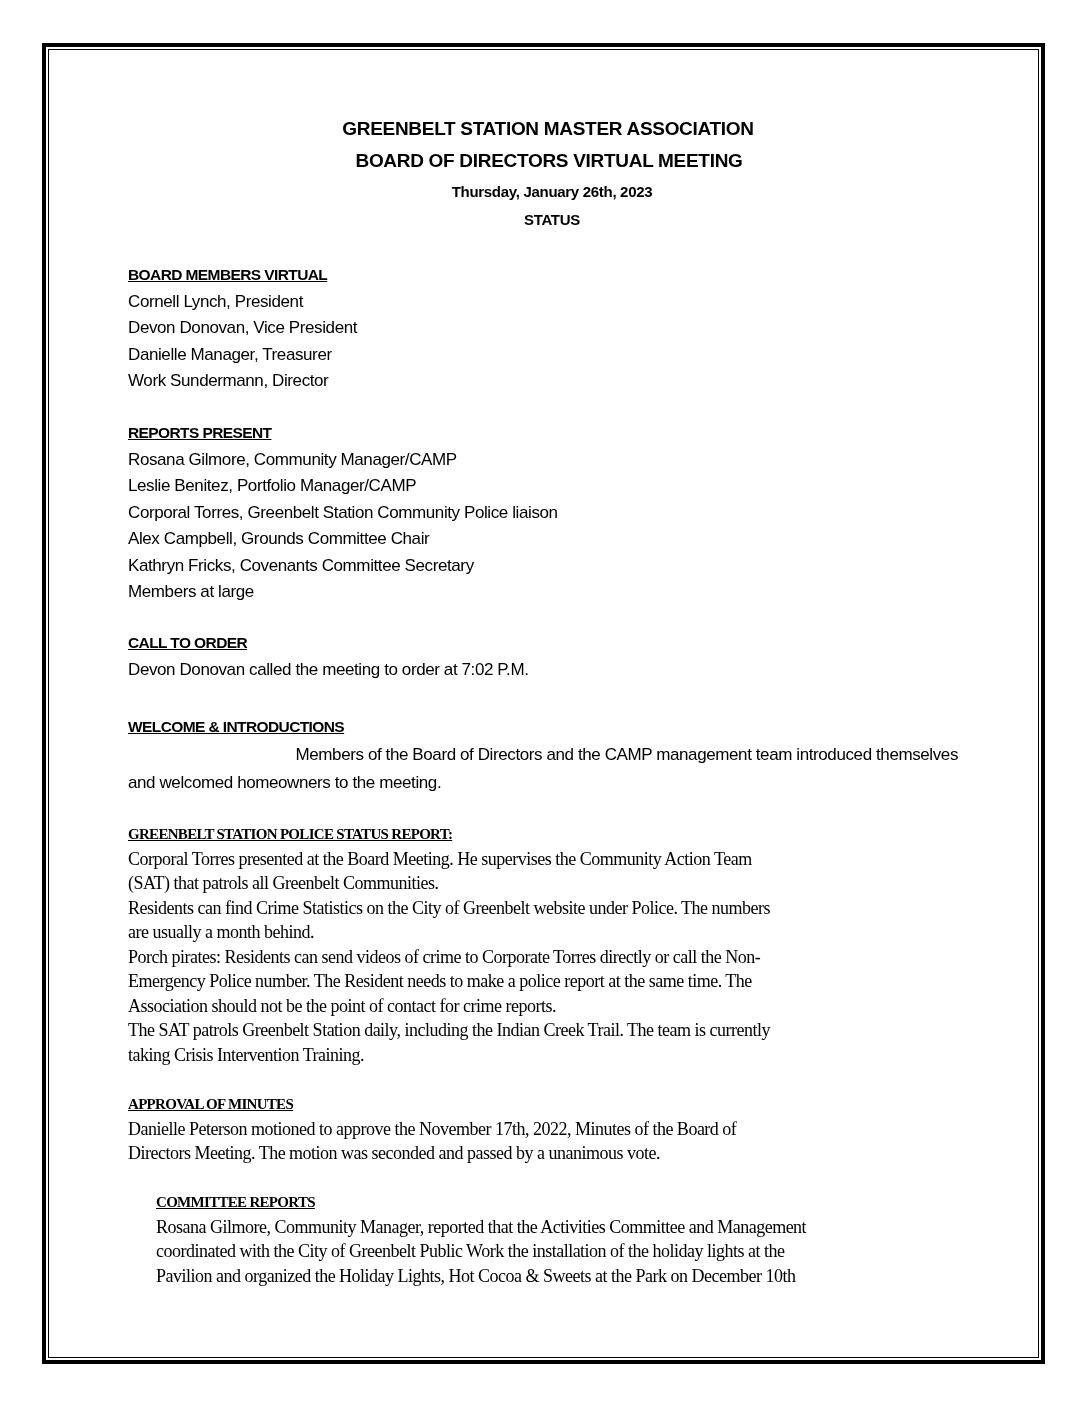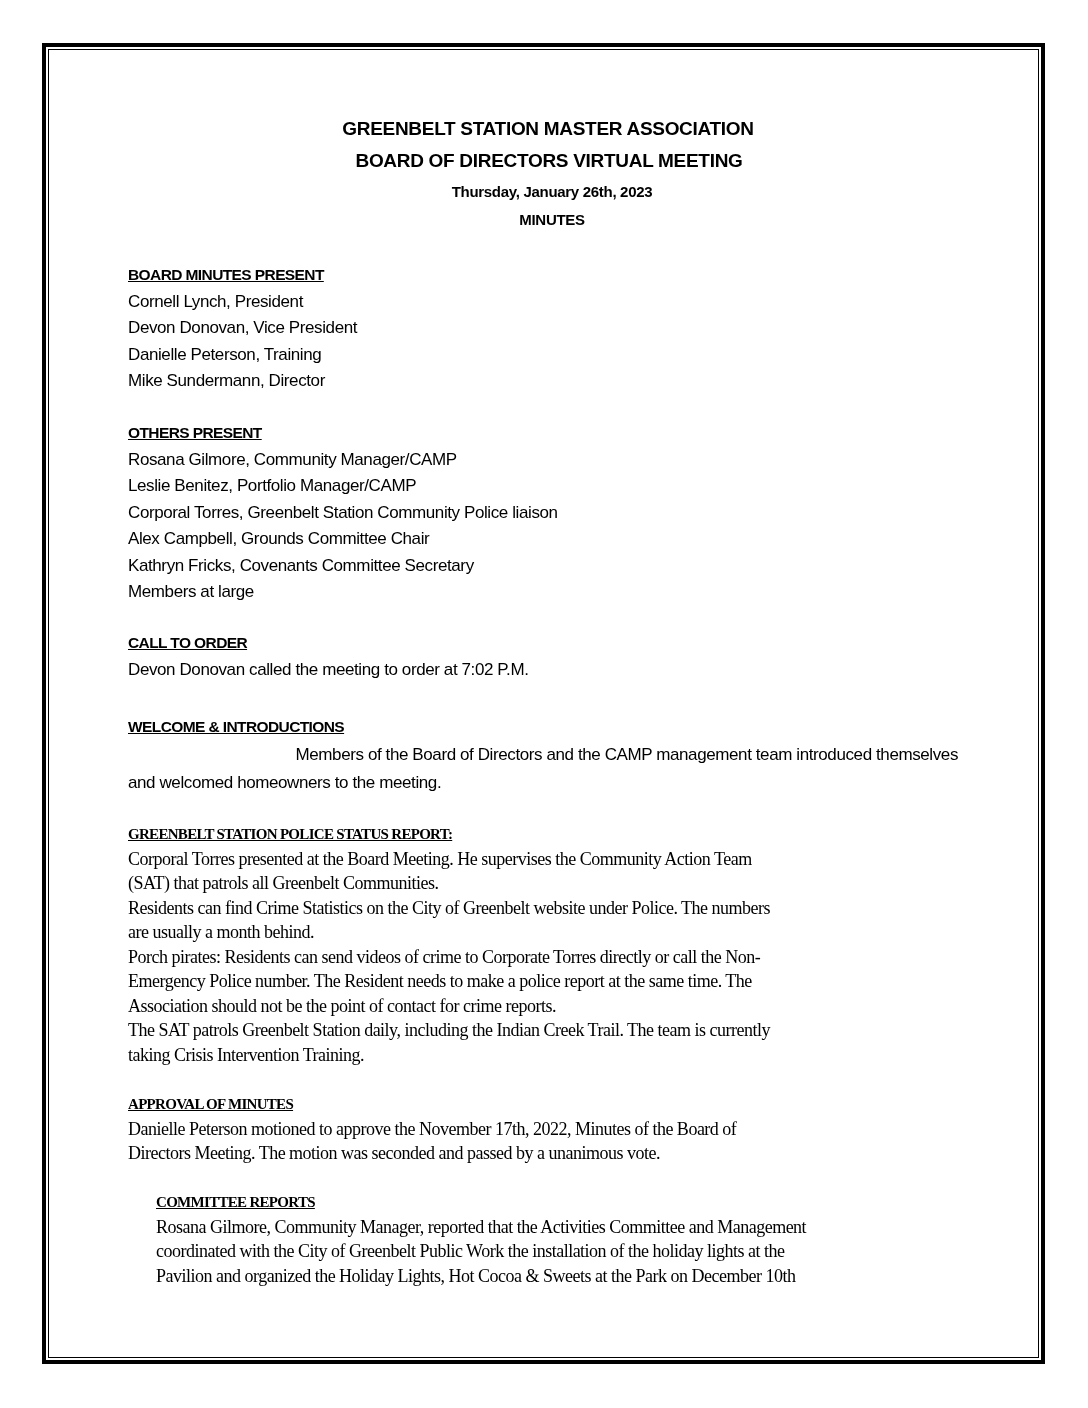--- a/index.html
+++ b/index.html
@@ -81,32 +81,32 @@
     .line { display: block; white-space: nowrap; }
   </style>
 </head>
 <body>
 
 <div class="page-border"></div>
 
 <div class="header h-line1">GREENBELT STATION MASTER ASSOCIATION</div>
 <div class="header h-line2">BOARD OF DIRECTORS VIRTUAL MEETING</div>
 <div class="header h-line3">Thursday, January 26th, 2023</div>
-<div class="header h-line4">MINUTES</div>
+<div class="header h-line4">STATUS</div>
 
 <div class="section sans" style="top:262px;">
-  <span class="line sec-title">BOARD MINUTES PRESENT</span>
+  <span class="line sec-title">BOARD MEMBERS VIRTUAL</span>
   <span class="line">Cornell Lynch, President</span>
   <span class="line">Devon Donovan, Vice President</span>
-  <span class="line">Danielle Peterson, Training</span>
-  <span class="line">Mike Sundermann, Director</span>
+  <span class="line">Danielle Manager, Treasurer</span>
+  <span class="line">Work Sundermann, Director</span>
 </div>
 
 <div class="section sans" style="top:420px;">
-  <span class="line sec-title">OTHERS PRESENT</span>
+  <span class="line sec-title">REPORTS PRESENT</span>
   <span class="line">Rosana Gilmore, Community Manager/CAMP</span>
   <span class="line">Leslie Benitez, Portfolio Manager/CAMP</span>
   <span class="line">Corporal Torres, Greenbelt Station Community Police liaison</span>
   <span class="line">Alex Campbell, Grounds Committee Chair</span>
   <span class="line">Kathryn Fricks, Covenants Committee Secretary</span>
   <span class="line">Members at large</span>
 </div>
 
 <div class="section sans" style="top:630px;">
   <span class="line sec-title">CALL TO ORDER</span>

